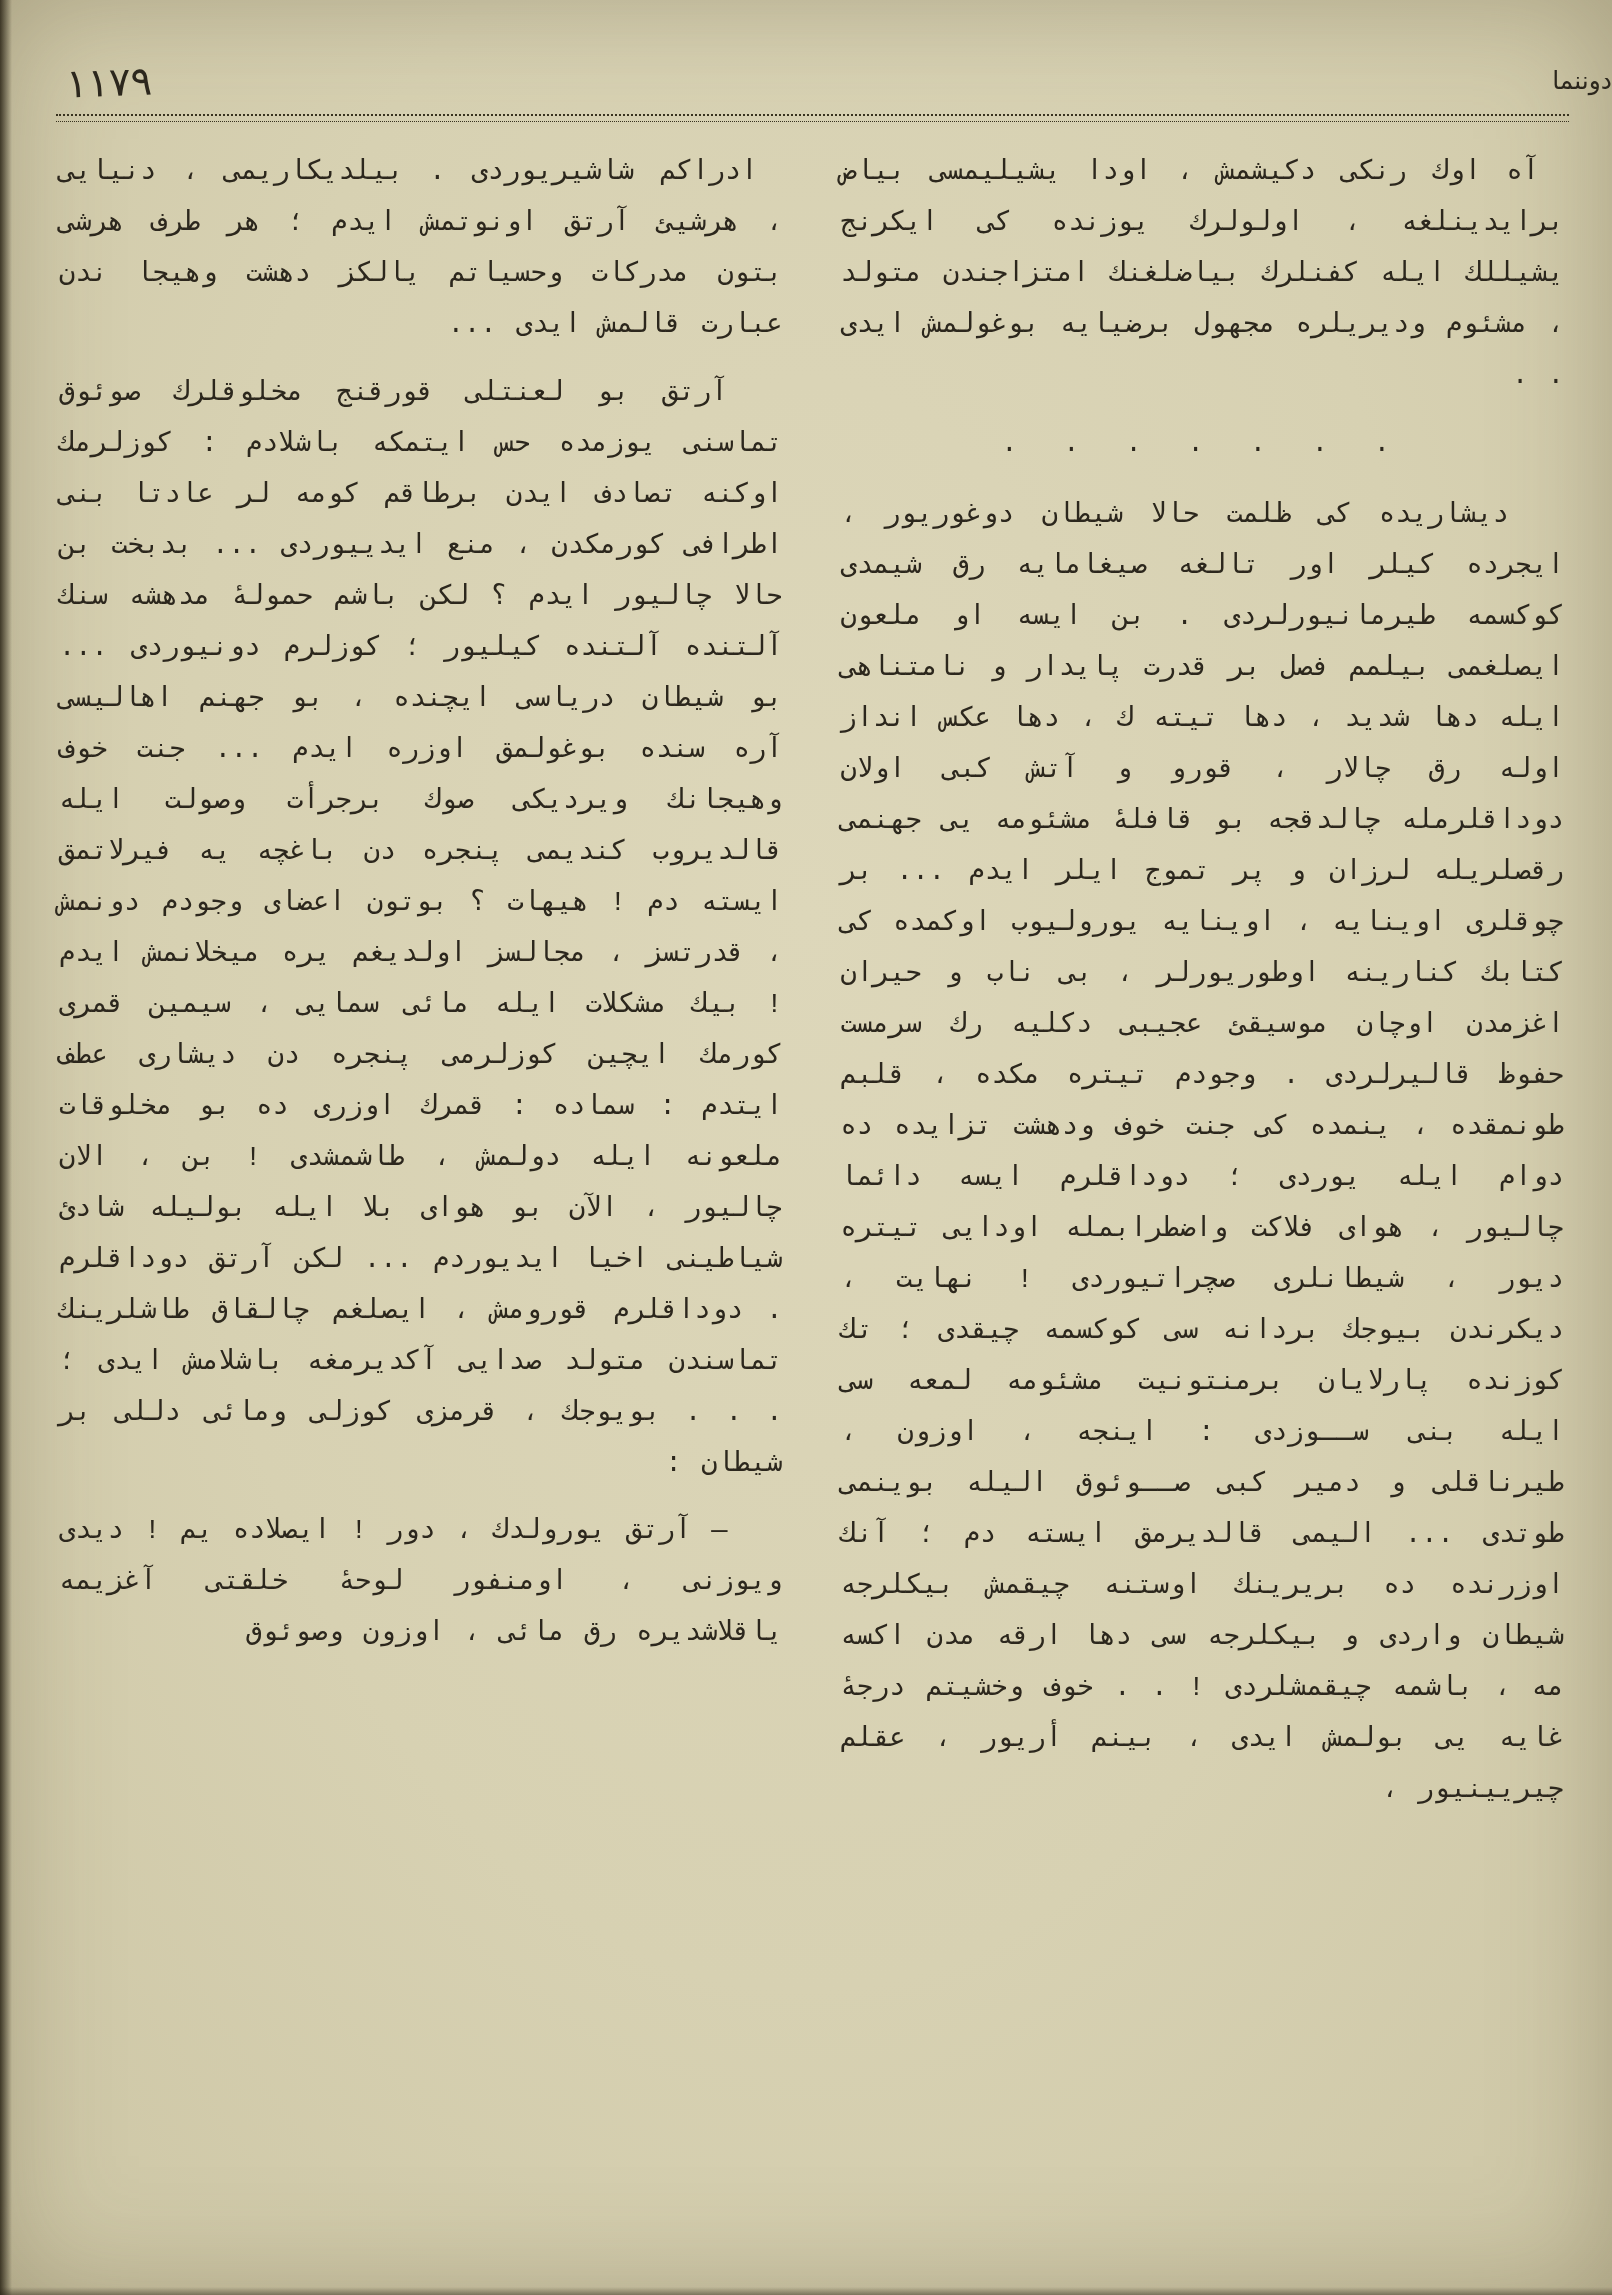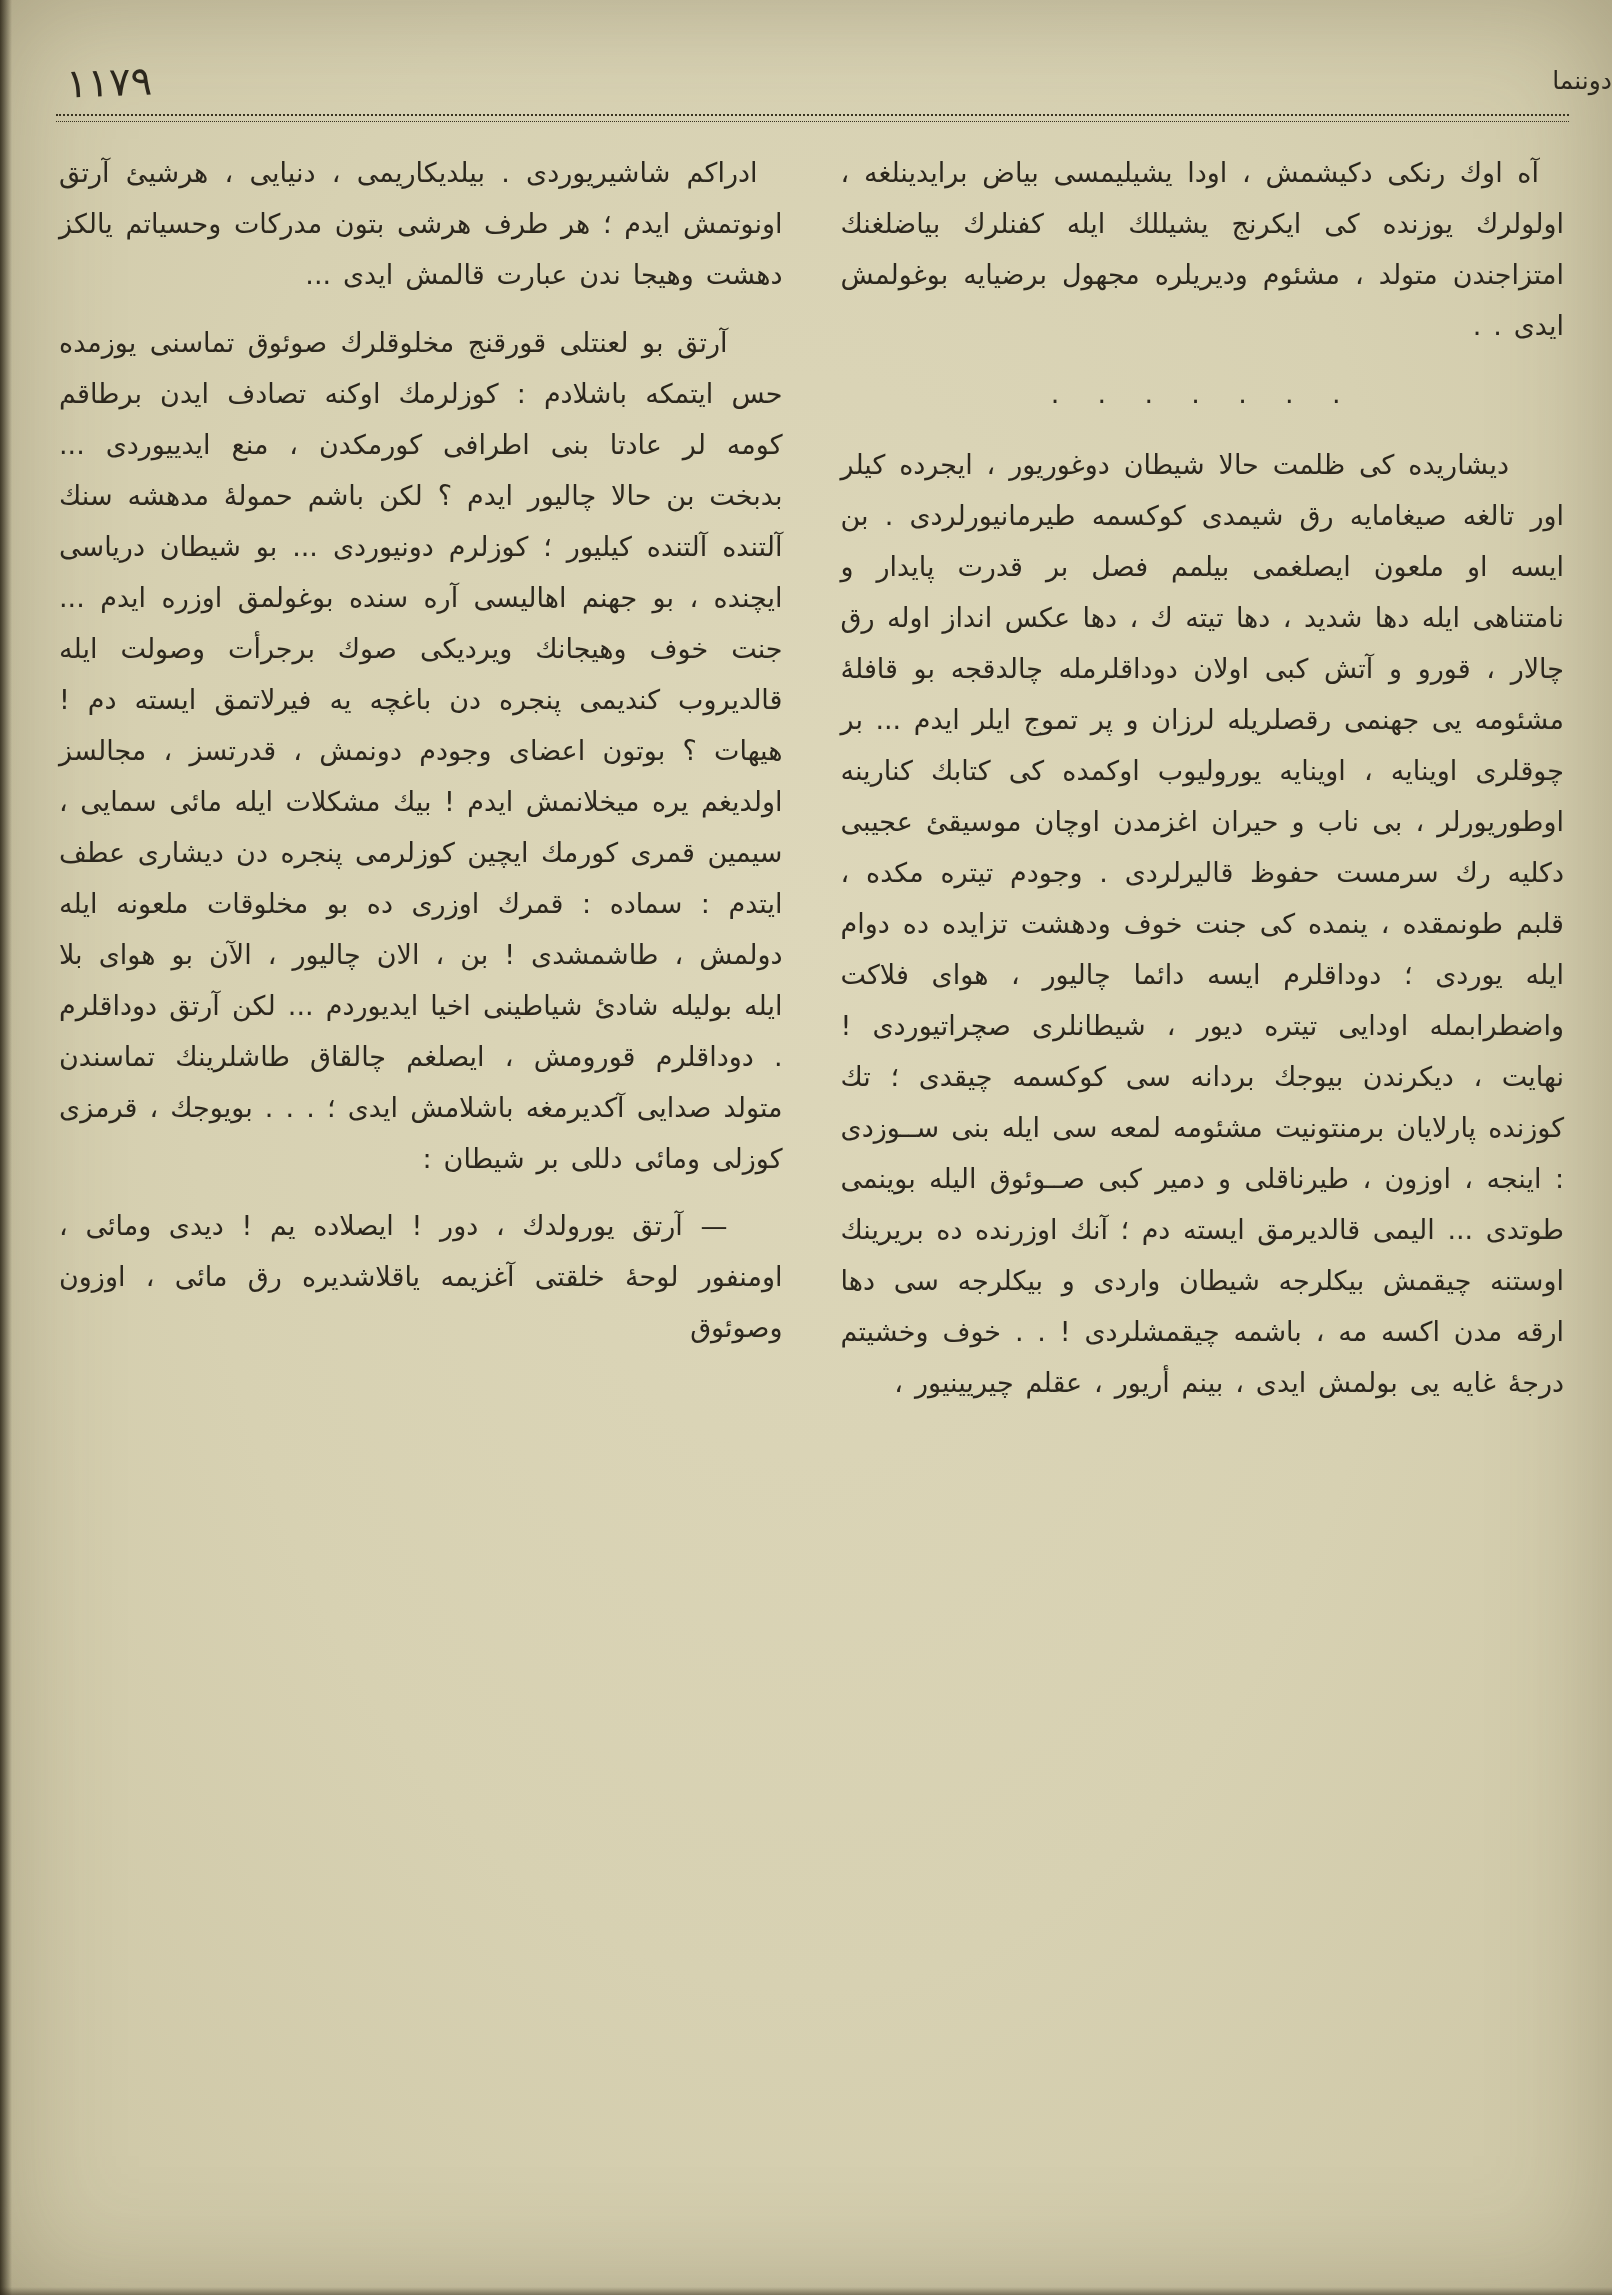--- a/index.html
+++ b/index.html
@@ -73,20 +73,21 @@
     flex: 1 1 0;
     direction: rtl;
     text-align: justify;
     font-size: 27px;
     line-height: 51px;
     word-spacing: 3.3px;
   }
   .col p {
     margin: 0 0 16.5px 0;
     text-indent: 55px;
+    font-family: Liberation Mono, monospace;
   }
   .col p.first {
     text-indent: 25px;
   }
   .dots-separator {
     text-align: center !important;
     text-indent: 0 !important;
     letter-spacing: 13.2px;
     margin: 5px 0 20px 0 !important;
   }
@@ -112,19 +113,19 @@
 
     <div class="col col-right">
       <p class="first">آه اوك رنكى دكيشمش ، اودا يشيليمسى بياض برايدينلغه ، اولولرك يوزنده كى ايكرنج يشيللك ايله كفنلرك بياضلغنك امتزاجندن متولد ، مشئوم وديريلره مجهول برضيايه بوغولمش ايدى . .</p>
       <p class="dots-separator">. . . . . . .</p>
       <p>ديشاريده كى ظلمت حالا شيطان دوغوريور ، ايجرده كيلر اور تالغه صيغامايه رق شيمدى كوكسمه طيرمانيورلردى . بن ايسه او ملعون ايصلغمى بيلمم فصل بر قدرت پايدار و نامتناهى ايله دها شديد ، دها تيته ك ، دها عكس انداز اوله رق چالار ، قورو و آتش كبى اولان دوداقلرمله چالدقجه بو قافلهٔ مشئومه يى جهنمى رقصلريله لرزان و پر تموج ايلر ايدم ... بر چوقلرى اوينايه ، اوينايه يوروليوب اوكمده كى كتابك كنارينه اوطوريورلر ، بى ناب و حيران اغزمدن اوچان موسيقئ عجيبى دكليه رك سرمست حفوظ قاليرلردى . وجودم تيتره مكده ، قلبم طونمقده ، ينمده كى جنت خوف ودهشت تزايده ده دوام ايله يوردى ؛ دوداقلرم ايسه دائما چاليور ، هواى فلاكت واضطرابمله اودايى تيتره ديور ، شيطانلرى صچراتيوردى ! نهايت ، ديكرندن بيوجك بردانه سى كوكسمه چيقدى ؛ تك كوزنده پارلايان برمنتونيت مشئومه لمعه سى ايله بنى ســوزدى : اينجه ، اوزون ، طيرناقلى و دمير كبى صــوئوق اليله بوينمى طوتدى ... اليمى قالديرمق ايسته دم ؛ آنك اوزرنده ده بريرينك اوستنه چيقمش بيكلرجه شيطان واردى و بيكلرجه سى دها ارقه مدن اكسه مه ، باشمه چيقمشلردى ! . . خوف وخشيتم درجهٔ غايه يى بولمش ايدى ، بينم أريور ، عقلم چيريينيور ،</p>
     </div>
 
     <div class="col col-left">
       <p class="first">ادراكم شاشيريوردى . بيلديكاريمى ، دنيايى ، هرشيئ آرتق اونوتمش ايدم ؛ هر طرف هرشى بتون مدركات وحسياتم يالكز دهشت وهيجا ندن عبارت قالمش ايدى ...</p>
       <p>آرتق بو لعنتلى قورقنج مخلوقلرك صوئوق تماسنى يوزمده حس ايتمكه باشلادم : كوزلرمك اوكنه تصادف ايدن برطاقم كومه لر عادتا بنى اطرافى كورمكدن ، منع ايدييوردى ... بدبخت بن حالا چاليور ايدم ؟ لكن باشم حمولهٔ مدهشه سنك آلتنده آلتنده كيليور ؛ كوزلرم دونيوردى ... بو شيطان درياسى ايچنده ، بو جهنم اهاليسى آره سنده بوغولمق اوزره ايدم ... جنت خوف وهيجانك ويرديكى صوك برجرأت وصولت ايله قالديروب كنديمى پنجره دن باغچه يه فيرلاتمق ايسته دم ! هيهات ؟ بوتون اعضاى وجودم دونمش ، قدرتسز ، مجالسز اولديغم يره ميخلانمش ايدم ! بيك مشكلات ايله مائى سمايى ، سيمين قمرى كورمك ايچين كوزلرمى پنجره دن ديشارى عطف ايتدم : سماده : قمرك اوزرى ده بو مخلوقات ملعونه ايله دولمش ، طاشمشدى ! بن ، الان چاليور ، الآن بو هواى بلا ايله بوليله شادئ شياطينى اخيا ايديوردم ... لكن آرتق دوداقلرم . دوداقلرم قورومش ، ايصلغم چالقاق طاشلرينك تماسندن متولد صدايى آكديرمغه باشلامش ايدى ؛ . . . بويوجك ، قرمزى كوزلى ومائى دللى بر شيطان :</p>
-      <p class="dialogue">— آرتق يورولدك ، دور ! ايصلاده يم ! ديدى ومائى ، اومنفور لوحهٔ خلقتى آغزيمه ياقلاشديره رق مائى ، اوزون وصوئوق</p>
+      <p class="dialogue">— آرتق يورولدك ، دور ! ايصلاده يم ! ديدى ويوزنى ، اومنفور لوحهٔ خلقتى آغزيمه ياقلاشديره رق مائى ، اوزون وصوئوق</p>
     </div>
 
   </div>
 
 </div>
 
 
 </body></html>

